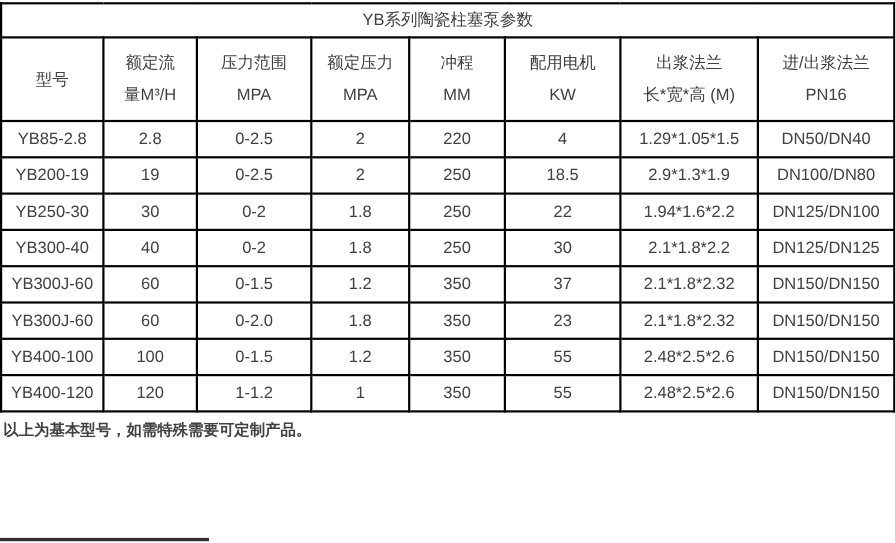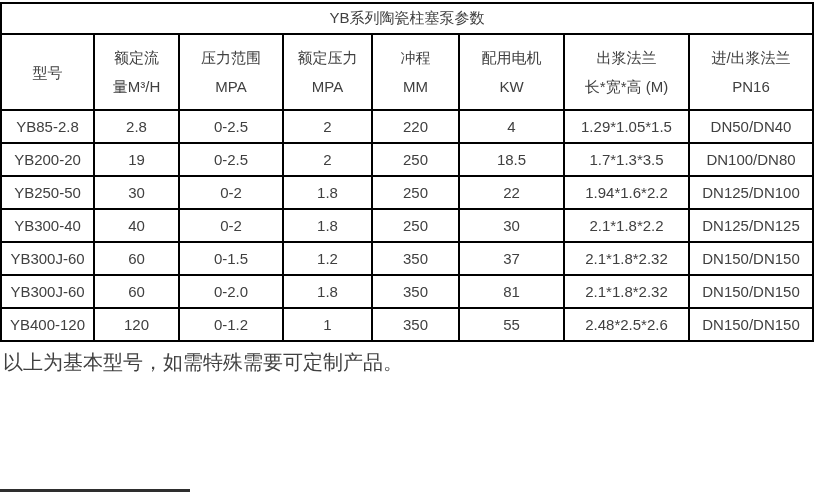--- a/index.html
+++ b/index.html
@@ -33,22 +33,23 @@
     overflow: hidden;
     white-space: nowrap;
   }
   tr.title-row { height: 31px; }
   tr.title-row td { font-size: 15px; }
   tr.header-row { height: 76px; }
   tr.header-row th .hline { line-height: 29px; }
   tr.data-row { height: 33px; }
   .footnote {
     margin: 7px 12px 0 3px;
-    font-size: 20px;
+    font-size: 14px;
     color: #404040;
+    font-weight: bold;
   }
   .bottom-divider {
     position: absolute;
     left: 0;
     top: 489px;
     width: 190px;
     height: 3px;
     background: #2e2e2e;
   }
 </style>
@@ -108,31 +109,31 @@
         <td>YB85-2.8</td>
         <td>2.8</td>
         <td>0-2.5</td>
         <td>2</td>
         <td>220</td>
         <td>4</td>
         <td>1.29*1.05*1.5</td>
         <td>DN50/DN40</td>
       </tr>
       <tr class="data-row">
-        <td>YB200-20</td>
+        <td>YB200-19</td>
         <td>19</td>
         <td>0-2.5</td>
         <td>2</td>
         <td>250</td>
         <td>18.5</td>
-        <td>1.7*1.3*3.5</td>
+        <td>2.9*1.3*1.9</td>
         <td>DN100/DN80</td>
       </tr>
       <tr class="data-row">
-        <td>YB250-50</td>
+        <td>YB250-30</td>
         <td>30</td>
         <td>0-2</td>
         <td>1.8</td>
         <td>250</td>
         <td>22</td>
         <td>1.94*1.6*2.2</td>
         <td>DN125/DN100</td>
       </tr>
       <tr class="data-row">
         <td>YB300-40</td>
@@ -153,28 +154,38 @@
         <td>37</td>
         <td>2.1*1.8*2.32</td>
         <td>DN150/DN150</td>
       </tr>
       <tr class="data-row">
         <td>YB300J-60</td>
         <td>60</td>
         <td>0-2.0</td>
         <td>1.8</td>
         <td>350</td>
-        <td>81</td>
+        <td>23</td>
         <td>2.1*1.8*2.32</td>
+        <td>DN150/DN150</td>
+      </tr>
+      <tr class="data-row">
+        <td>YB400-100</td>
+        <td>100</td>
+        <td>0-1.5</td>
+        <td>1.2</td>
+        <td>350</td>
+        <td>55</td>
+        <td>2.48*2.5*2.6</td>
         <td>DN150/DN150</td>
       </tr>
       <tr class="data-row">
         <td>YB400-120</td>
         <td>120</td>
-        <td>0-1.2</td>
+        <td>1-1.2</td>
         <td>1</td>
         <td>350</td>
         <td>55</td>
         <td>2.48*2.5*2.6</td>
         <td>DN150/DN150</td>
       </tr>
     </tbody>
   </table>
 
   <div class="footnote">以上为基本型号，如需特殊需要可定制产品。</div>

